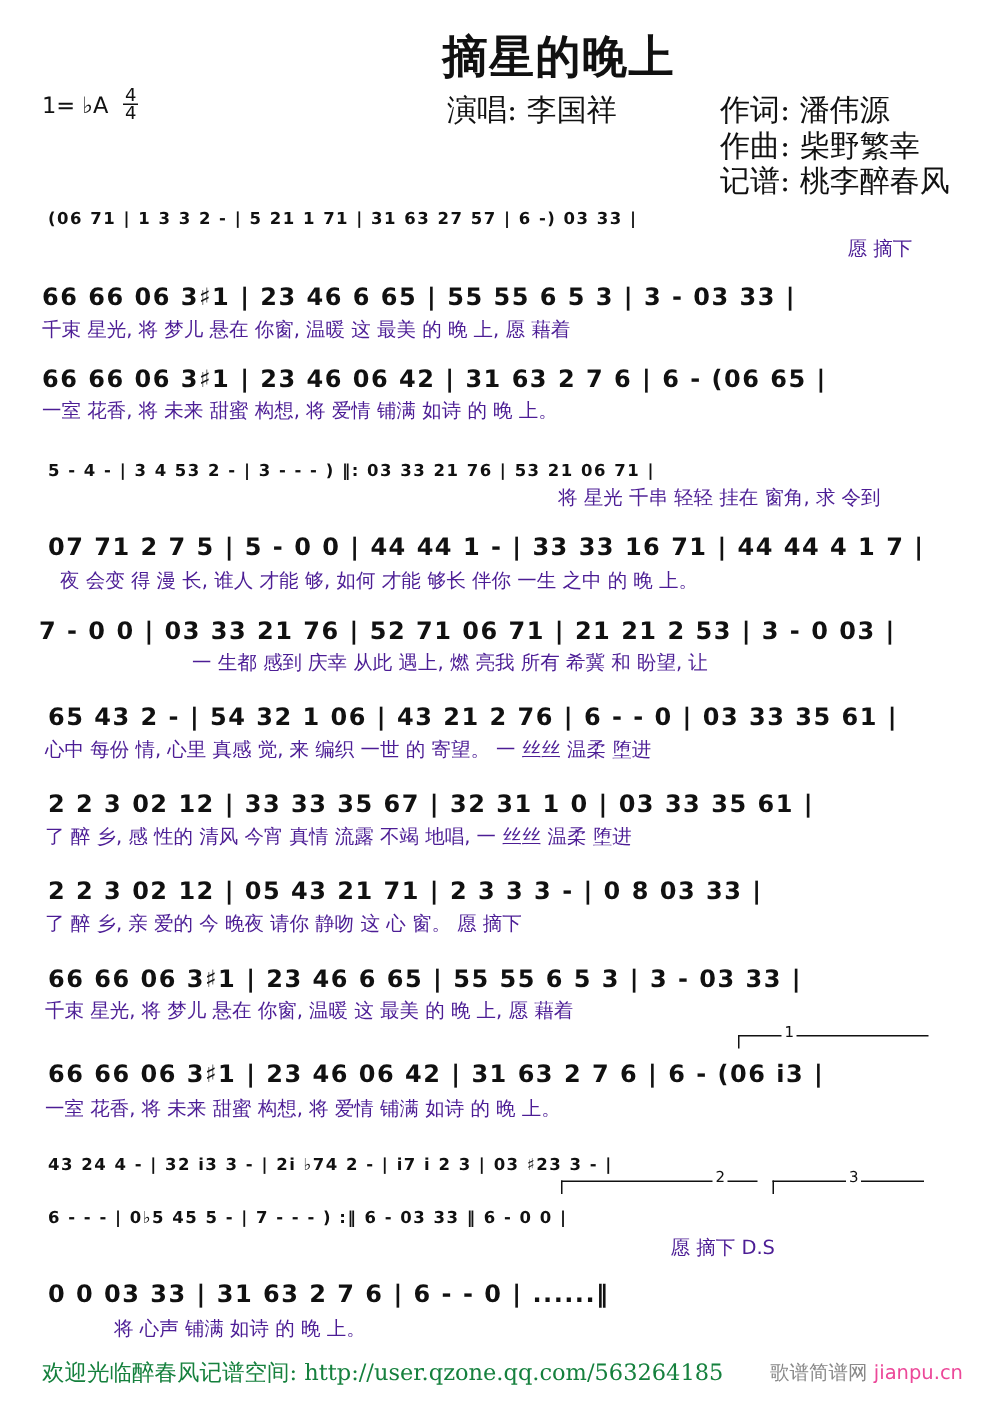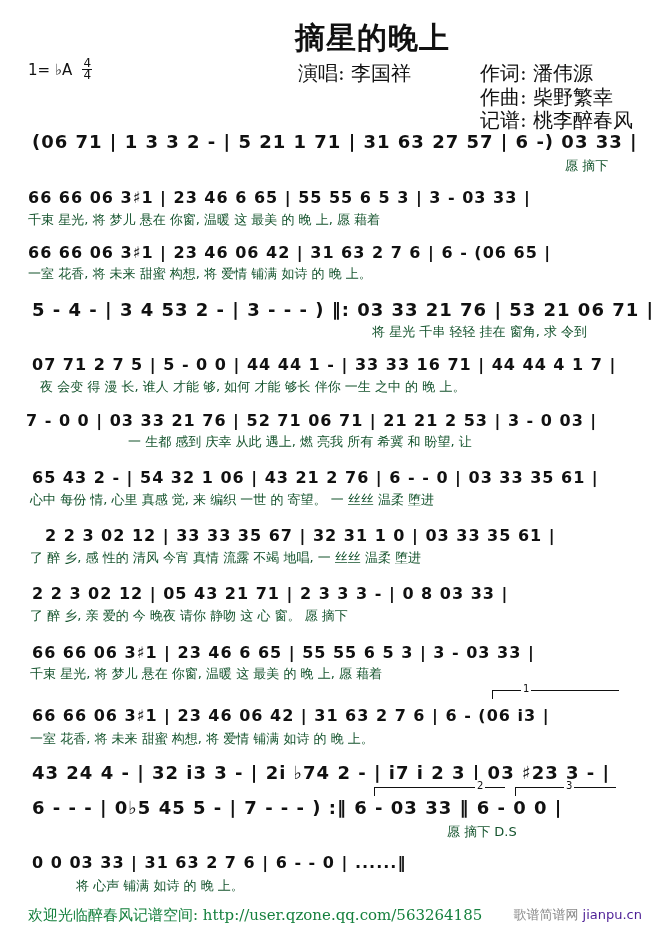--- a/index.html
+++ b/index.html
@@ -3,25 +3,25 @@
 <meta charset="utf-8">
 <style>
   html, body { margin:0; padding:0; background:#ffffff; }
   body { width:664px; height:935px; position:relative; overflow:hidden; color:#111; font-family:"DejaVu Sans", sans-serif; }
   .title { position:absolute; left:0; width:664px; top:18px; text-align:center; font-family:"DejaVu Serif", serif; font-weight:bold; font-size:30px; letter-spacing:1px; padding-left:81px; box-sizing:border-box; }
   .key { position:absolute; left:28px; top:58px; font-size:15px; display:flex; align-items:center; gap:10px; }
   .frac { display:inline-flex; flex-direction:column; align-items:center; font-size:12px; line-height:11px; }
   .frac .bar { width:10px; border-top:1px solid #111; }
   .meta { position:absolute; font-family:"DejaVu Serif", serif; font-size:20px; }
   .row { position:absolute; left:28px; height:22px; display:flex; align-items:flex-end; white-space:nowrap; font-weight:bold; font-size:16px; letter-spacing:1px; }
-  .row.small { font-size:18px; }
-  .lyr { position:absolute; left:28px; font-size:13px; white-space:nowrap; color:#14532d; }
+  .row.small { font-size:11px; }
+  .lyr { position:absolute; left:28px; font-size:13px; white-space:nowrap; color:#4c1d95; }
   .footer { position:absolute; left:28px; top:906px; font-family:"DejaVu Serif", serif; font-size:15px; color:#15803d; }
   .watermark { position:absolute; right:22px; top:906px; font-size:13px; color:#888; }
-  .watermark .site { color:#4c1d95; }
+  .watermark .site { color:#ec4899; }
   .volta { position:absolute; border-top:1px solid #111; border-left:1px solid #111; height:8px; font-size:10px; }
   .volta span { position:absolute; top:-8px; background:#fff; padding:0 2px; }
 </style>
 </head>
 <body>
 
 <div class="title">摘星的晚上</div>
 
 <div class="key">
   <span>1= ♭A</span>
@@ -51,21 +51,21 @@
 
 <div class="row" style="top:352px; left:32px;">07 71 2 7 5 | 5 - 0 0 | 44 44 1 - | 33 33 16 71 | 44 44 4 1 7 |</div>
 <div class="lyr" style="top:378px; left:40px;">夜 会变 得 漫 长, 谁人 才能 够, 如何 才能 够长 伴你 一生 之中 的 晚 上。</div>
 
 <div class="row" style="top:408px; left:26px;">7 - 0 0 | 03 33 21 76 | 52 71 06 71 | 21 21 2 53 | 3 - 0 03 |</div>
 <div class="lyr" style="top:433px; left:128px;">一 生都 感到 庆幸 从此 遇上, 燃 亮我 所有 希冀 和 盼望, 让</div>
 
 <div class="row" style="top:465px; left:32px;">65 43 2 - | 54 32 1 06 | 43 21 2 76 | 6 - - 0 | 03 33 35 61 |</div>
 <div class="lyr" style="top:491px; left:30px;text-align:right;">心中 每份 情, 心里 真感 觉, 来 编织 一世 的 寄望。 一 丝丝 温柔 堕进</div>
 
-<div class="row" style="top:523px; left:32px;margin-left:13px;">2 2 3 02 12 | 33 33 35 67 | 32 31 1 0 | 03 33 35 61 |</div>
+<div class="row" style="top:523px; left:32px;">2 2 3 02 12 | 33 33 35 67 | 32 31 1 0 | 03 33 35 61 |</div>
 <div class="lyr" style="top:549px; left:30px;">了 醉 乡, 感 性的 清风 今宵 真情 流露 不竭 地唱, 一 丝丝 温柔 堕进</div>
 
 <div class="row" style="top:581px; left:32px;">2 2 3 02 12 | 05 43 21 71 | 2 3 3 3 - | 0 8 03 33 |</div>
 <div class="lyr" style="top:607px; left:30px;">了 醉 乡, 亲 爱的 今 晚夜 请你 静吻 这 心 窗。 愿 摘下</div>
 
 <div class="row" style="top:640px; left:32px;">66 66 06 3♯1 | 23 46 6 65 | 55 55 6 5 3 | 3 - 03 33 |</div>
 <div class="lyr" style="top:665px; left:30px;">千束 星光, 将 梦儿 悬在 你窗, 温暖 这 最美 的 晚 上, 愿 藉着</div>
 
 <div class="volta" style="left:492px; top:690px; width:126px;">
     <span style="left:28px;">1</span>

